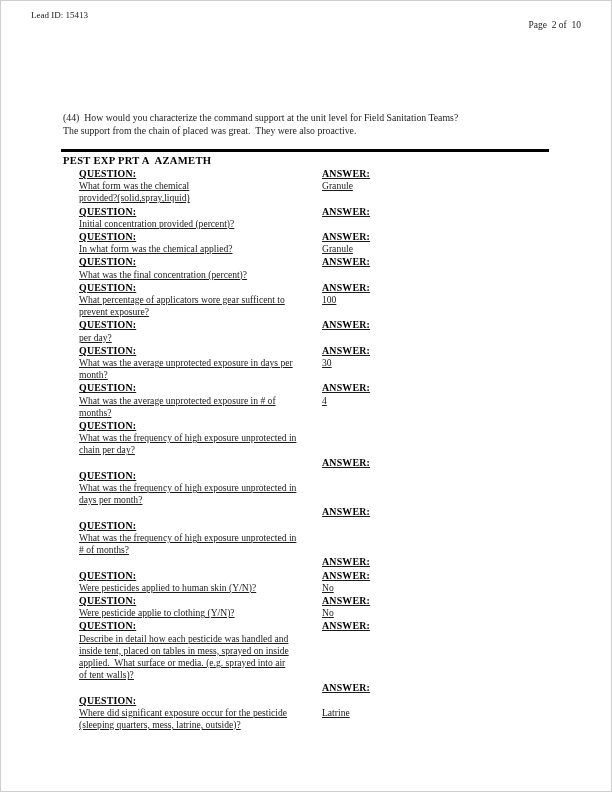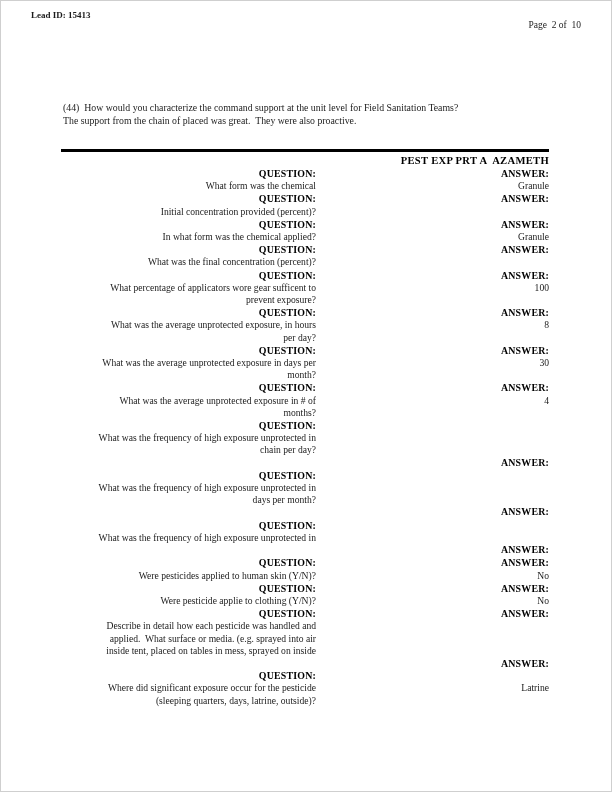--- a/index.html
+++ b/index.html
@@ -18,59 +18,57 @@
     overflow: hidden;
     font-family: "Liberation Serif", "DejaVu Serif", serif;
     color: #1b1b1b;
   }
   .page-header-left {
     position: absolute;
     top: 9px;
     left: 30px;
     font-size: 9px;
     white-space: pre-wrap;
-    font-weight: bold;
   }
   .page-header-right {
     position: absolute;
     top: 19px;
     right: 30px;
     font-size: 9.5px;
     white-space: pre-wrap;
   }
   .intro {
     position: absolute;
-    top: 101px;
+    top: 111px;
     left: 62px;
     width: 488px;
     font-size: 9.8px;
     line-height: 12.6px;
   }
   .intro div { white-space: pre-wrap; }
   .section {
     position: absolute;
     top: 148px;
     left: 60px;
     width: 488px;
-    text-align: right;
   }
   .section-rule {
     height: 3px;
     background: #000000;
     width: 100%;
   }
   .section-title {
     margin: 3px 0 2px 2px;
     font-size: 10.6px;
     font-weight: 700;
     letter-spacing: 0.3px;
     white-space: pre-wrap;
     color: #000;
   }
-  .qa-rows { margin-left: 12px; }
+  .qa-rows { margin-left: 18px; text-decoration: underline; }
   .qa-row { margin-bottom: 1px; }
   .qa-line {
     display: flex;
     align-items: baseline;
     line-height: 12.2px;
     font-size: 9.6px;
     min-height: 12.2px;
   }
   .qa-left {
     flex: 0 0 243px;
@@ -108,20 +106,24 @@
     <div class="qa-rows" id="qa-rows">
         <div class="qa-row">
           <div class="qa-line">
             <span class="qa-left qa-label">QUESTION:</span>
             <span class="qa-right qa-label">ANSWER:</span>
           </div>
           <div class="qa-line">
             <span class="qa-left">What form was the chemical</span>
             <span class="qa-right">Granule</span>
           </div>
+          <div class="qa-line">
+            <span class="qa-left">provided?(solid,spray,liquid)</span>
+            <span class="qa-right"></span>
+          </div>
         </div>
         <div class="qa-row">
           <div class="qa-line">
             <span class="qa-left qa-label">QUESTION:</span>
             <span class="qa-right qa-label">ANSWER:</span>
           </div>
           <div class="qa-line">
             <span class="qa-left">Initial concentration provided (percent)?</span>
             <span class="qa-right"></span>
           </div>
@@ -159,24 +161,20 @@
             <span class="qa-left">prevent exposure?</span>
             <span class="qa-right"></span>
           </div>
         </div>
         <div class="qa-row">
           <div class="qa-line">
             <span class="qa-left qa-label">QUESTION:</span>
             <span class="qa-right qa-label">ANSWER:</span>
           </div>
           <div class="qa-line">
-            <span class="qa-left">What was the average unprotected exposure, in hours</span>
-            <span class="qa-right">8</span>
-          </div>
-          <div class="qa-line">
             <span class="qa-left">per day?</span>
             <span class="qa-right"></span>
           </div>
         </div>
         <div class="qa-row">
           <div class="qa-line">
             <span class="qa-left qa-label">QUESTION:</span>
             <span class="qa-right qa-label">ANSWER:</span>
           </div>
           <div class="qa-line">
@@ -241,20 +239,24 @@
         <div class="qa-row">
           <div class="qa-line">
             <span class="qa-left qa-label">QUESTION:</span>
             <span class="qa-right"></span>
           </div>
           <div class="qa-line">
             <span class="qa-left">What was the frequency of high exposure unprotected in</span>
             <span class="qa-right"></span>
           </div>
           <div class="qa-line">
+            <span class="qa-left"># of months?</span>
+            <span class="qa-right"></span>
+          </div>
+          <div class="qa-line">
             <span class="qa-left"></span>
             <span class="qa-right qa-label">ANSWER:</span>
           </div>
         </div>
         <div class="qa-row">
           <div class="qa-line">
             <span class="qa-left qa-label">QUESTION:</span>
             <span class="qa-right qa-label">ANSWER:</span>
           </div>
           <div class="qa-line">
@@ -274,42 +276,46 @@
         </div>
         <div class="qa-row">
           <div class="qa-line">
             <span class="qa-left qa-label">QUESTION:</span>
             <span class="qa-right qa-label">ANSWER:</span>
           </div>
           <div class="qa-line">
             <span class="qa-left">Describe in detail how each pesticide was handled and</span>
           </div>
           <div class="qa-line">
+            <span class="qa-left">inside tent, placed on tables in mess, sprayed on inside</span>
+            <span class="qa-right"></span>
+          </div>
+          <div class="qa-line">
             <span class="qa-left">applied.  What surface or media. (e.g. sprayed into air</span>
             <span class="qa-right"></span>
           </div>
           <div class="qa-line">
-            <span class="qa-left">inside tent, placed on tables in mess, sprayed on inside</span>
+            <span class="qa-left">of tent walls)?</span>
             <span class="qa-right"></span>
           </div>
         </div>
         <div class="qa-row">
           <div class="qa-line">
             <span class="qa-left"></span>
             <span class="qa-right qa-label">ANSWER:</span>
           </div>
           <div class="qa-line">
             <span class="qa-left qa-label">QUESTION:</span>
             <span class="qa-right"></span>
           </div>
           <div class="qa-line">
             <span class="qa-left">Where did significant exposure occur for the pesticide</span>
             <span class="qa-right">Latrine</span>
           </div>
           <div class="qa-line">
-            <span class="qa-left">(sleeping quarters, days, latrine, outside)?</span>
+            <span class="qa-left">(sleeping quarters, mess, latrine, outside)?</span>
             <span class="qa-right"></span>
           </div>
         </div>
       </div>
   </div>
 
 </div>
 
 </body></html>

